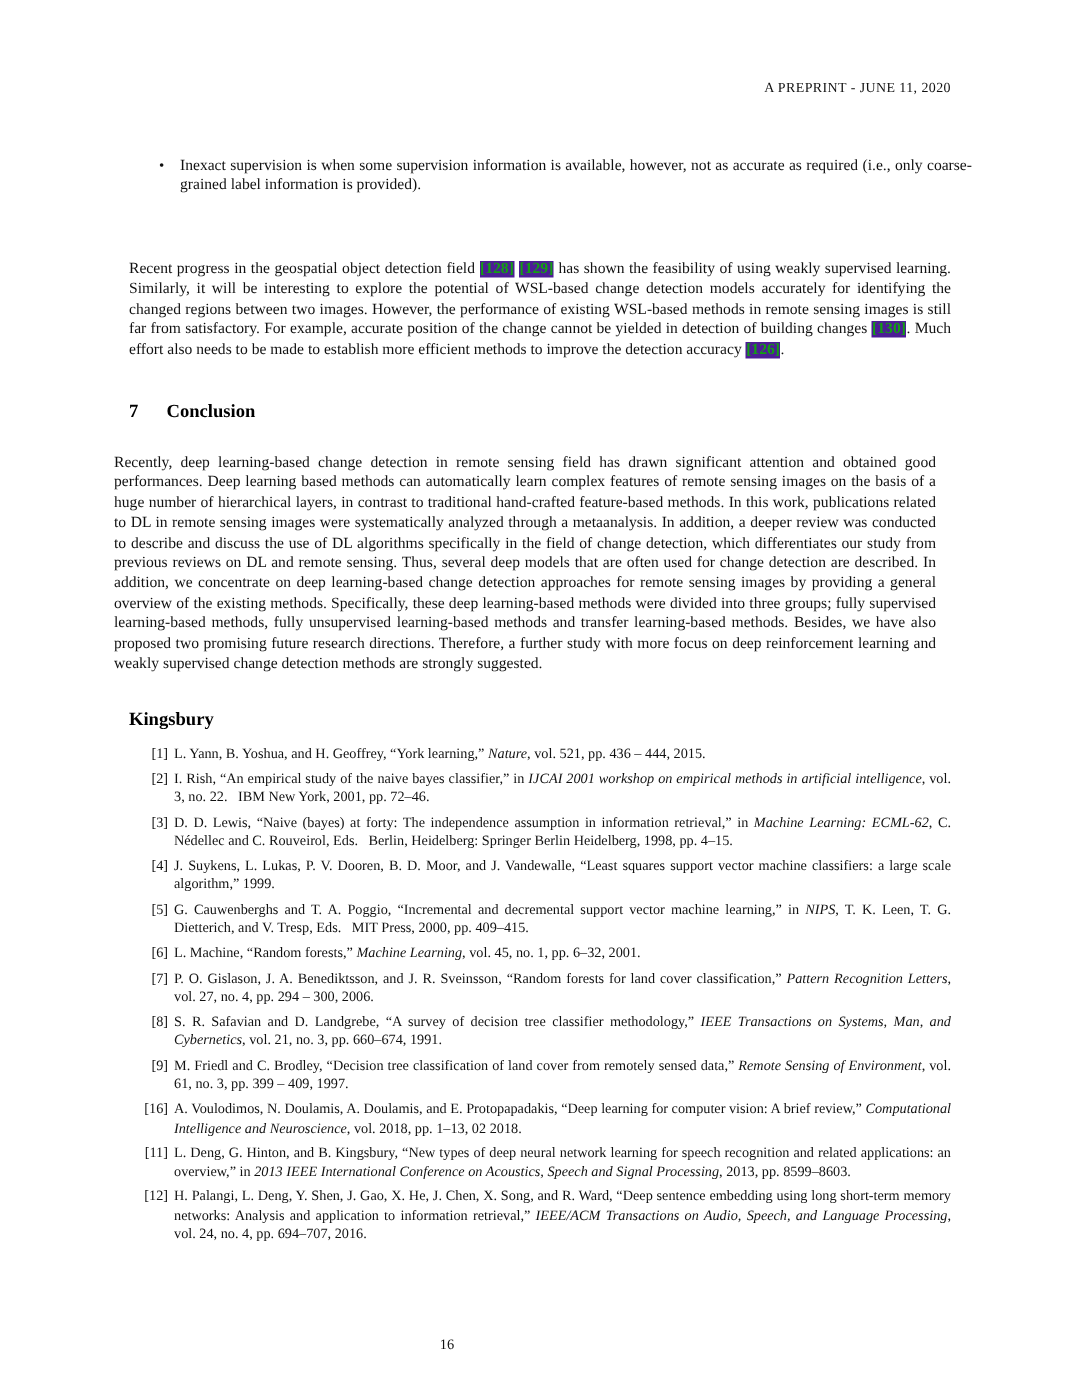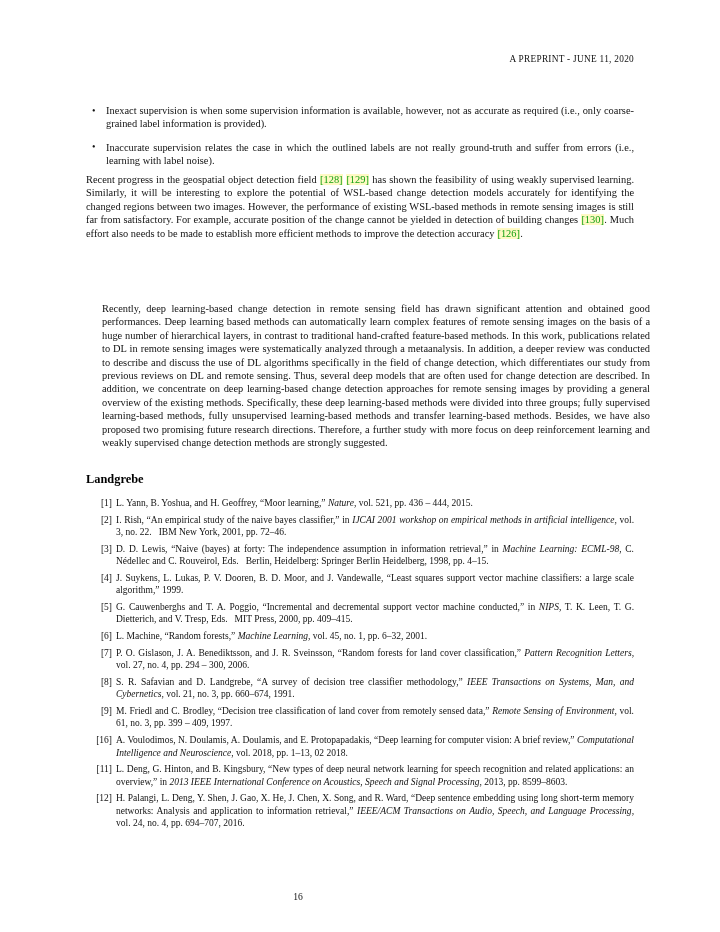--- a/index.html
+++ b/index.html
@@ -27,21 +27,21 @@
     top: 34px;
     width: 548px;
     text-align: right;
     font-size: 9.3px;
     letter-spacing: 0.28px;
     color: #111;
   }
   
   .bullet-list {
     position: absolute;
-    left: 86px;
+    left: 100px;
     top: 84px;
     width: 548px;
     margin: 0;
     padding: 0;
     list-style: none;
   }
   .bullet-item {
     position: relative;
     padding-left: 20px;
     margin-bottom: 10px;
@@ -67,41 +67,42 @@
     margin: 0;
   }
   .para-progress {
     position: absolute;
     left: 86px;
     top: 153px;
     width: 548px;
   }
   .cite {
     color: #12a012;
-    background: #fef9c3;
+    background: #4c1d95;
     padding: 0 0.4px;
     text-decoration: none;
+    font-weight: bold;
   }
   
   .section-head {
     position: absolute;
     left: 86px;
     top: 247px;
     width: 548px;
     font-size: 12.4px;
     font-weight: bold;
     color: #000;
   }
   .section-num {
     display: inline-block;
     width: 25px;
   }
   .para-conclusion {
     position: absolute;
-    left: 102px;
+    left: 76px;
     top: 282px;
     width: 548px;
   }
   
   .refs-head {
     position: absolute;
     left: 86px;
     top: 452px;
     width: 548px;
     font-size: 12.4px;
@@ -156,36 +157,36 @@
 <body>
 
 <div class="page">
 
   <div class="running-header">
     <span>A PREPRINT - JUNE 11, 2020</span>
   </div>
 
   <ul class="bullet-list">
     <li class="bullet-item">Inexact supervision is when some supervision information is available, however, not as accurate as required (i.e., only coarse-grained label information is provided).</li>
-    <li class="bullet-item">Inaccurate supervision relates the case in which the outlined labels are not really ground-truth and suffer from errors (i.e., learning with label noise).</li>
   </ul>
 
   <p class="para para-progress"><span>Recent progress in the geospatial object detection field </span><a class="cite" href="#">[128]</a> <a class="cite" href="#">[129]</a><span> has shown the feasibility of using weakly supervised learning. Similarly, it will be interesting to explore the potential of WSL-based change detection models accurately for identifying the changed regions between two images. However, the performance of existing WSL-based methods in remote sensing images is still far from satisfactory. For example, accurate position of the change cannot be yielded in detection of building changes </span><a class="cite" href="#">[130]</a><span>. Much effort also needs to be made to establish more efficient methods to improve the detection accuracy </span><a class="cite" href="#">[126]</a><span>.</span></p>
 
+  <div class="section-head"><span class="section-num">7</span><span>Conclusion</span></div>
 
   <p class="para para-conclusion">Recently, deep learning-based change detection in remote sensing field has drawn significant attention and obtained good performances. Deep learning based methods can automatically learn complex features of remote sensing images on the basis of a huge number of hierarchical layers, in contrast to traditional hand-crafted feature-based methods. In this work, publications related to DL in remote sensing images were systematically analyzed through a metaanalysis. In addition, a deeper review was conducted to describe and discuss the use of DL algorithms specifically in the field of change detection, which differentiates our study from previous reviews on DL and remote sensing. Thus, several deep models that are often used for change detection are described. In addition, we concentrate on deep learning-based change detection approaches for remote sensing images by providing a general overview of the existing methods. Specifically, these deep learning-based methods were divided into three groups; fully supervised learning-based methods, fully unsupervised learning-based methods and transfer learning-based methods. Besides, we have also proposed two promising future research directions. Therefore, a further study with more focus on deep reinforcement learning and weakly supervised change detection methods are strongly suggested.</p>
 
-  <div class="refs-head">Landgrebe</div>
+  <div class="refs-head">Kingsbury</div>
 
   <ul class="ref-list">
-    <li class="ref-item"><span class="ref-num">[1]</span><span>L. Yann, B. Yoshua, and H. Geoffrey, “Moor learning,” </span><i>Nature</i><span>, vol. 521, pp. 436 – 444, 2015.</span><span class="gap"></span><span></span></li>
+    <li class="ref-item"><span class="ref-num">[1]</span><span>L. Yann, B. Yoshua, and H. Geoffrey, “York learning,” </span><i>Nature</i><span>, vol. 521, pp. 436 – 444, 2015.</span><span class="gap"></span><span></span></li>
     <li class="ref-item"><span class="ref-num">[2]</span><span>I. Rish, “An empirical study of the naive bayes classifier,” in </span><i>IJCAI 2001 workshop on empirical methods in artificial intelligence</i><span>, vol. 3, no. 22.</span><span class="gap"></span><span>IBM New York, 2001, pp. 72–46.</span></li>
-    <li class="ref-item"><span class="ref-num">[3]</span><span>D. D. Lewis, “Naive (bayes) at forty: The independence assumption in information retrieval,” in </span><i>Machine Learning: ECML-98</i><span>, C. Nédellec and C. Rouveirol, Eds.</span><span class="gap"></span><span>Berlin, Heidelberg: Springer Berlin Heidelberg, 1998, pp. 4–15.</span></li>
+    <li class="ref-item"><span class="ref-num">[3]</span><span>D. D. Lewis, “Naive (bayes) at forty: The independence assumption in information retrieval,” in </span><i>Machine Learning: ECML-62</i><span>, C. Nédellec and C. Rouveirol, Eds.</span><span class="gap"></span><span>Berlin, Heidelberg: Springer Berlin Heidelberg, 1998, pp. 4–15.</span></li>
     <li class="ref-item"><span class="ref-num">[4]</span><span>J. Suykens, L. Lukas, P. V. Dooren, B. D. Moor, and J. Vandewalle, “Least squares support vector machine classifiers: a large scale algorithm,” 1999.</span><i></i><span></span><span></span></li>
-    <li class="ref-item"><span class="ref-num">[5]</span><span>G. Cauwenberghs and T. A. Poggio, “Incremental and decremental support vector machine conducted,” in </span><i>NIPS</i><span>, T. K. Leen, T. G. Dietterich, and V. Tresp, Eds.</span><span class="gap"></span><span>MIT Press, 2000, pp. 409–415.</span></li>
+    <li class="ref-item"><span class="ref-num">[5]</span><span>G. Cauwenberghs and T. A. Poggio, “Incremental and decremental support vector machine learning,” in </span><i>NIPS</i><span>, T. K. Leen, T. G. Dietterich, and V. Tresp, Eds.</span><span class="gap"></span><span>MIT Press, 2000, pp. 409–415.</span></li>
     <li class="ref-item"><span class="ref-num">[6]</span><span>L. Machine, “Random forests,” </span><i>Machine Learning</i><span>, vol. 45, no. 1, pp. 6–32, 2001.</span><span></span></li>
     <li class="ref-item"><span class="ref-num">[7]</span><span>P. O. Gislason, J. A. Benediktsson, and J. R. Sveinsson, “Random forests for land cover classification,” </span><i>Pattern Recognition Letters</i><span>, vol. 27, no. 4, pp. 294 – 300, 2006.</span><span></span></li>
     <li class="ref-item"><span class="ref-num">[8]</span><span>S. R. Safavian and D. Landgrebe, “A survey of decision tree classifier methodology,” </span><i>IEEE Transactions on Systems, Man, and Cybernetics</i><span>, vol. 21, no. 3, pp. 660–674, 1991.</span><span></span></li>
     <li class="ref-item"><span class="ref-num">[9]</span><span>M. Friedl and C. Brodley, “Decision tree classification of land cover from remotely sensed data,” </span><i>Remote Sensing of Environment</i><span>, vol. 61, no. 3, pp. 399 – 409, 1997.</span><span></span></li>
     <li class="ref-item"><span class="ref-num">[16]</span><span>A. Voulodimos, N. Doulamis, A. Doulamis, and E. Protopapadakis, “Deep learning for computer vision: A brief review,” </span><i>Computational Intelligence and Neuroscience</i><span>, vol. 2018, pp. 1–13, 02 2018.</span><span></span></li>
     <li class="ref-item"><span class="ref-num">[11]</span><span>L. Deng, G. Hinton, and B. Kingsbury, “New types of deep neural network learning for speech recognition and related applications: an overview,” in </span><i>2013 IEEE International Conference on Acoustics, Speech and Signal Processing</i><span>, 2013, pp. 8599–8603.</span><span></span></li>
     <li class="ref-item"><span class="ref-num">[12]</span><span>H. Palangi, L. Deng, Y. Shen, J. Gao, X. He, J. Chen, X. Song, and R. Ward, “Deep sentence embedding using long short-term memory networks: Analysis and application to information retrieval,” </span><i>IEEE/ACM Transactions on Audio, Speech, and Language Processing</i><span>, vol. 24, no. 4, pp. 694–707, 2016.</span><span></span></li>
   </ul>
 
   <div class="page-number">16</div>

